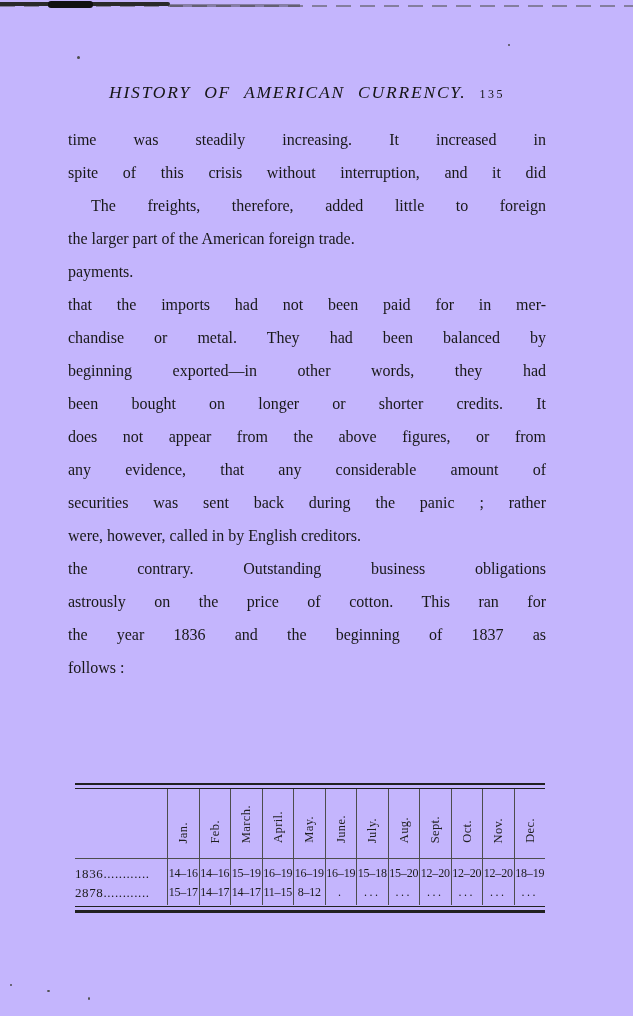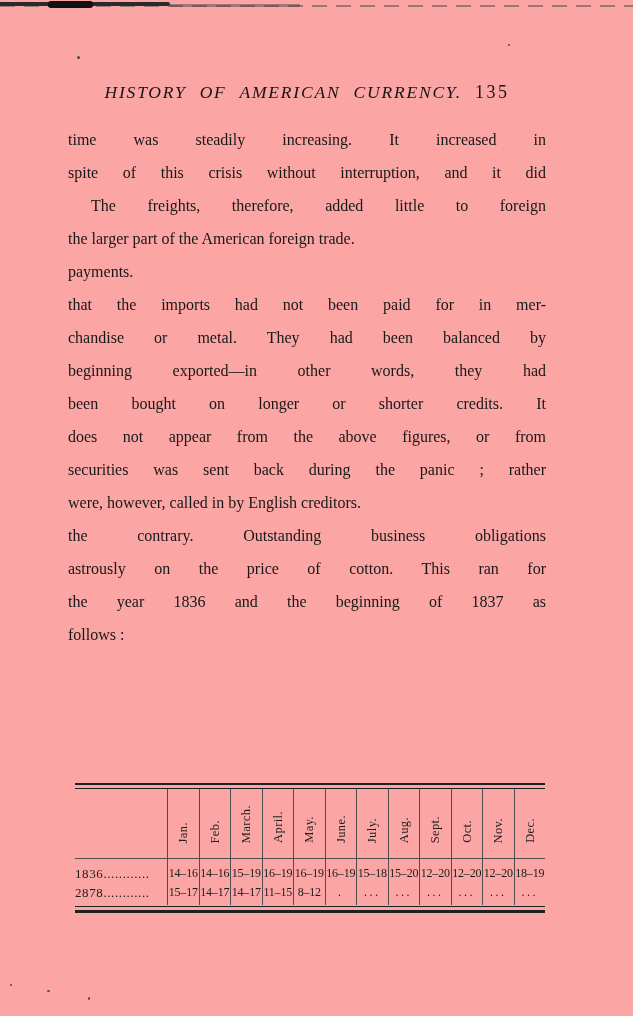--- a/index.html
+++ b/index.html
@@ -1,30 +1,30 @@
 <!DOCTYPE html>
 <html><head>
 <meta charset="utf-8">
 <style>
   html,body{margin:0;padding:0;background:#fcfcfb;}
   .page{
-    position:relative;width:633px;height:1016px;background:#fca5a5;
+    position:relative;width:633px;height:1016px;background:#c4b5fd;
     font-family:"Liberation Serif","DejaVu Serif",serif;color:#1b1b1b;overflow:hidden;
   }
   
   .edge-line{position:absolute;top:5px;left:0;width:633px;height:2px;
     background:repeating-linear-gradient(90deg,rgba(80,80,80,.55) 0 15px,rgba(80,80,80,0) 15px 24px);}
   .edge-blob1{position:absolute;top:2px;left:0;width:170px;height:4px;background:#2a2a2a;border-radius:0 2px 2px 0;}
   .edge-blob2{position:absolute;top:1px;left:48px;width:45px;height:7px;background:#111;border-radius:3px;}
   .edge-fade{position:absolute;top:4px;left:170px;width:130px;height:3px;background:rgba(60,60,60,.45);}
   .speck{position:absolute;background:#4c4c4c;border-radius:50%;}
   
   .header{position:absolute;left:68px;top:82px;width:478px;display:flex;justify-content:center;align-items:baseline;}
   .title{font-style:italic;font-size:17.5px;letter-spacing:1.8px;word-spacing:7px;white-space:nowrap;color:#151515;}
-  .pagenum{font-size:18px;letter-spacing:2.5px;margin-left:13px;color:#151515;}
+  .pagenum{font-size:12px;letter-spacing:2.5px;margin-left:13px;color:#151515;}
   
   .bodytext{position:absolute;left:68px;top:123px;width:478px;font-size:16px;line-height:33px;color:#181818;}
   .line{height:33px;overflow:hidden;text-align:justify;text-align-last:justify;}
   .line.last{text-align:left;text-align-last:auto;}
   .line.indent{text-indent:23px;}
   
   .table{position:absolute;left:75px;top:783px;width:470px;}
   .rule2 .a{height:2px;background:#212121;}
   .rule2 .b{height:1px;background:#212121;margin-top:3px;}
   .rule2.bottom .a{height:1px;margin-top:1px;}
@@ -63,20 +63,21 @@
       <div class="line">time was steadily increasing. It increased in</div>
       <div class="line">spite of this crisis without interruption, and it did</div>
       <div class="line indent">The freights, therefore, added little to foreign</div>
       <div class="line last">the larger part of the American foreign trade.</div>
       <div class="line last">payments.</div>
       <div class="line">that the imports had not been paid for in mer-</div>
       <div class="line">chandise or metal. They had been balanced by</div>
       <div class="line">beginning exported—in other words, they had</div>
       <div class="line">been bought on longer or shorter credits. It</div>
       <div class="line">does not appear from the above figures, or from</div>
+      <div class="line">any evidence, that any considerable amount of</div>
       <div class="line">securities was sent back during the panic ; rather</div>
       <div class="line last">were, however, called in by English creditors.</div>
       <div class="line">the contrary. Outstanding business obligations</div>
       <div class="line">astrously on the price of cotton. This ran for</div>
       <div class="line">the year 1836 and the beginning of 1837 as</div>
       <div class="line last">follows :</div>
     </div>
 
   <div class="table">
     <div class="rule2 top">

